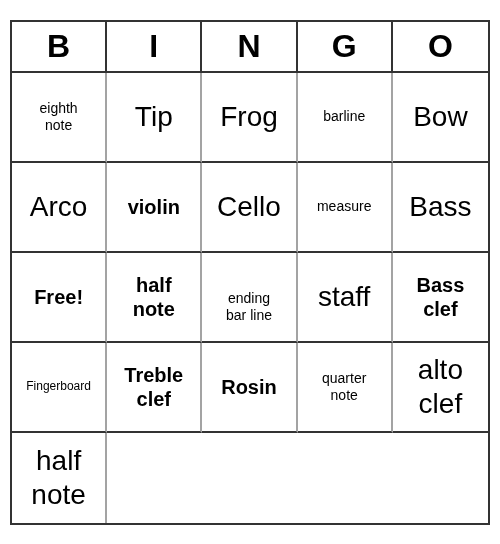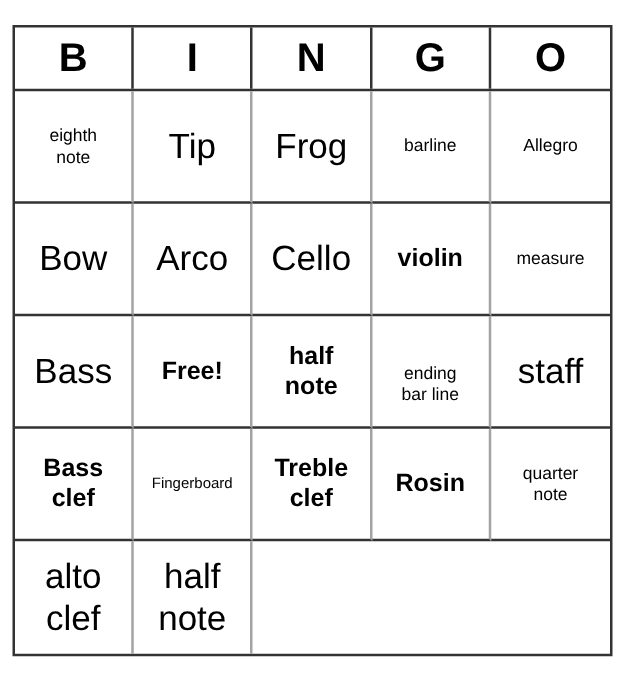--- a/index.html
+++ b/index.html
@@ -106,33 +106,30 @@
       <div class="bingo-cell">
         <span class="size-large" style="white-space: pre-line;">Tip</span>
       </div>
       <div class="bingo-cell">
         <span class="size-large" style="white-space: pre-line;">Frog</span>
       </div>
       <div class="bingo-cell">
         <span class="size-small" style="white-space: pre-line;">barline</span>
       </div>
       <div class="bingo-cell">
-        <span class="size-small" style="white-space: pre-line;">Allegro</span>
-      </div>
-      <div class="bingo-cell">
         <span class="size-large" style="white-space: pre-line;">Bow</span>
       </div>
       <div class="bingo-cell">
         <span class="size-large" style="white-space: pre-line;">Arco</span>
       </div>
       <div class="bingo-cell">
-        <span class="size-large" style="white-space: pre-line;">Cello</span>
+        <span class="size-medium" style="white-space: pre-line;">violin</span>
       </div>
       <div class="bingo-cell">
-        <span class="size-medium" style="white-space: pre-line;">violin</span>
+        <span class="size-large" style="white-space: pre-line;">Cello</span>
       </div>
       <div class="bingo-cell">
         <span class="size-small" style="white-space: pre-line;">measure</span>
       </div>
       <div class="bingo-cell">
         <span class="size-large" style="white-space: pre-line;">Bass</span>
       </div>
       <div class="bingo-cell">
         <span class="size-medium" style="white-space: pre-line;">Free!</span>
       </div>

